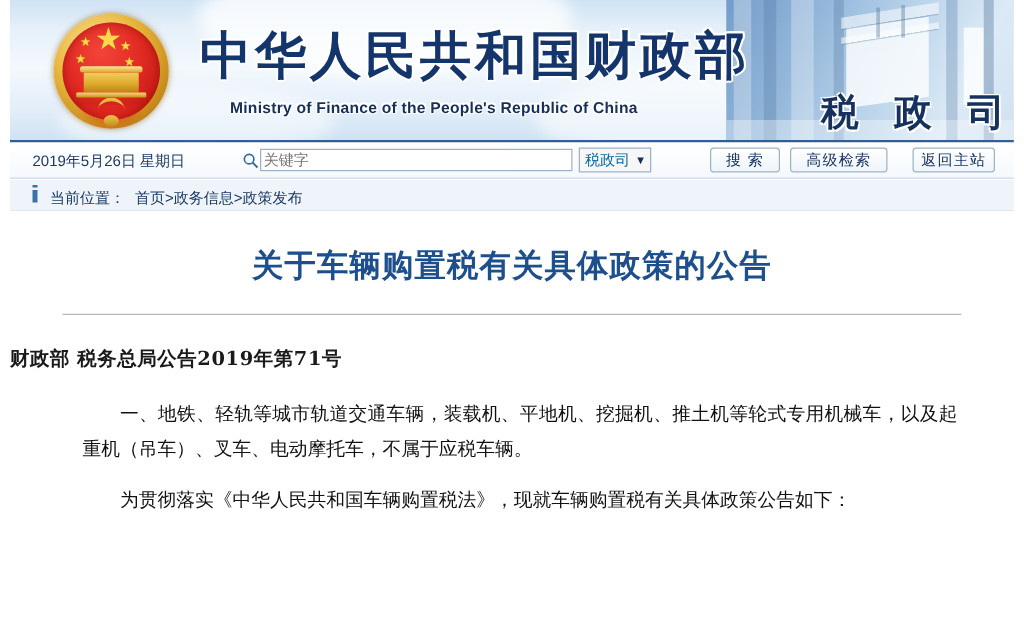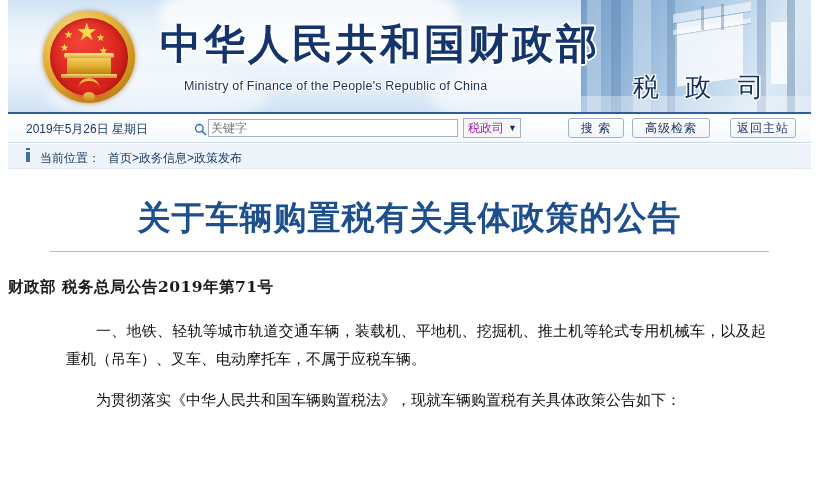--- a/index.html
+++ b/index.html
@@ -94,29 +94,29 @@
     font-family:"DejaVu Serif","Liberation Serif",serif;
     font-size:41px; font-weight:bold; letter-spacing:3px;
     color:#14356b;
     text-shadow:
       -1.4px -1.4px 0 #fff, 1.4px -1.4px 0 #fff, -1.4px 1.4px 0 #fff, 1.4px 1.4px 0 #fff,
       0 -1.6px 0 #fff, 0 1.6px 0 #fff, -1.6px 0 0 #fff, 1.6px 0 0 #fff;
     white-space:nowrap;
   }
   .en-title {
     position:absolute; left:176px; top:79px;
-    font-size:12.5px; font-weight:normal; letter-spacing:0.2px;
+    font-size:12.5px; font-weight:bold; letter-spacing:0.2px;
     color:#16305c;
     text-shadow:-1px -1px 0 #fff, 1px -1px 0 #fff, -1px 1px 0 #fff, 1px 1px 0 #fff;
     white-space:nowrap;
   }
   .dept-title {
-    position:absolute; left:625px; top:70px;
-    font-family:"DejaVu Serif","Liberation Serif",serif;
-    font-size:26px; font-weight:normal; letter-spacing:9px;
+    position:absolute; left:649px; top:70px;
+    font-family:"DejaVu Serif","Liberation Serif",serif;
+    font-size:30px; font-weight:bold; letter-spacing:9px;
     color:#16315e;
     text-shadow:-1.2px -1.2px 0 #fff, 1.2px -1.2px 0 #fff, -1.2px 1.2px 0 #fff, 1.2px 1.2px 0 #fff;
     white-space:nowrap;
   }
 
   
   .toolbar {
     position:absolute; left:8px; top:114px; width:803px; height:29px;
     background:linear-gradient(180deg,#ffffff 0%,#f5f9fd 100%);
     border-bottom:1px solid #c8d8e8;
@@ -132,21 +132,21 @@
     border:1px solid #9fb3c8; background:#fff;
     font-size:12px; color:#333; padding:0 2px;
     font-family:"Liberation Sans","DejaVu Sans",sans-serif;
     box-sizing:border-box;
   }
   .sel-wrap {
     position:absolute; left:455px; top:4px; height:20px;
     border:1px solid #9fb3c8; background:#f7f7f7;
     display:flex; align-items:center; padding:0 3px 0 4px; box-sizing:border-box;
   }
-  .sel-wrap .sel-label { font-size:12px; color:#a21caf; white-space:nowrap; }
+  .sel-wrap .sel-label { font-size:12px; color:#0369a1; white-space:nowrap; }
   .sel-wrap .caret { font-size:9px; color:#16315e; margin-left:4px; }
   .tb-btn {
     position:absolute; top:4px; height:20px;
     border:1px solid #9fb3c8; border-radius:3px;
     background:linear-gradient(180deg,#ffffff,#eef4fa);
     color:#16315e; font-size:12px; letter-spacing:1px;
     display:flex; align-items:center; justify-content:center;
     box-sizing:border-box; white-space:nowrap;
     font-family:"Liberation Sans","DejaVu Sans",sans-serif;
   }
@@ -172,21 +172,21 @@
   }
   .crumb-path {
     position:absolute; left:100px; top:6px; font-size:12px; color:#1b3a63; white-space:nowrap;
   }
 
   
   .content { position:absolute; left:8px; top:169px; width:803px; height:333px; background:#fff; }
   .doc-title {
     position:absolute; left:0; top:27px; width:803px;
     text-align:center; font-family:"DejaVu Serif","Liberation Serif",serif;
-    font-size:33px; font-weight:bold; color:#1d4f8c; letter-spacing:1px;
+    font-size:25px; font-weight:bold; color:#1d4f8c; letter-spacing:1px;
   }
   .rule { position:absolute; left:42px; top:82px; width:719px; height:0; border-top:1px solid #b9b9b9; }
   .doc-subtitle {
     position:absolute; left:0; top:108px; width:803px; 
     font-family:"DejaVu Serif","Liberation Serif",serif;
     font-size:15.5px; font-weight:bold; color:#1a1a1a; letter-spacing:0.5px;
   }
   .body-block { position:absolute; left:58px; top:148px; width:700px; }
   .para {
     font-family:"DejaVu Serif","Liberation Serif",serif;

